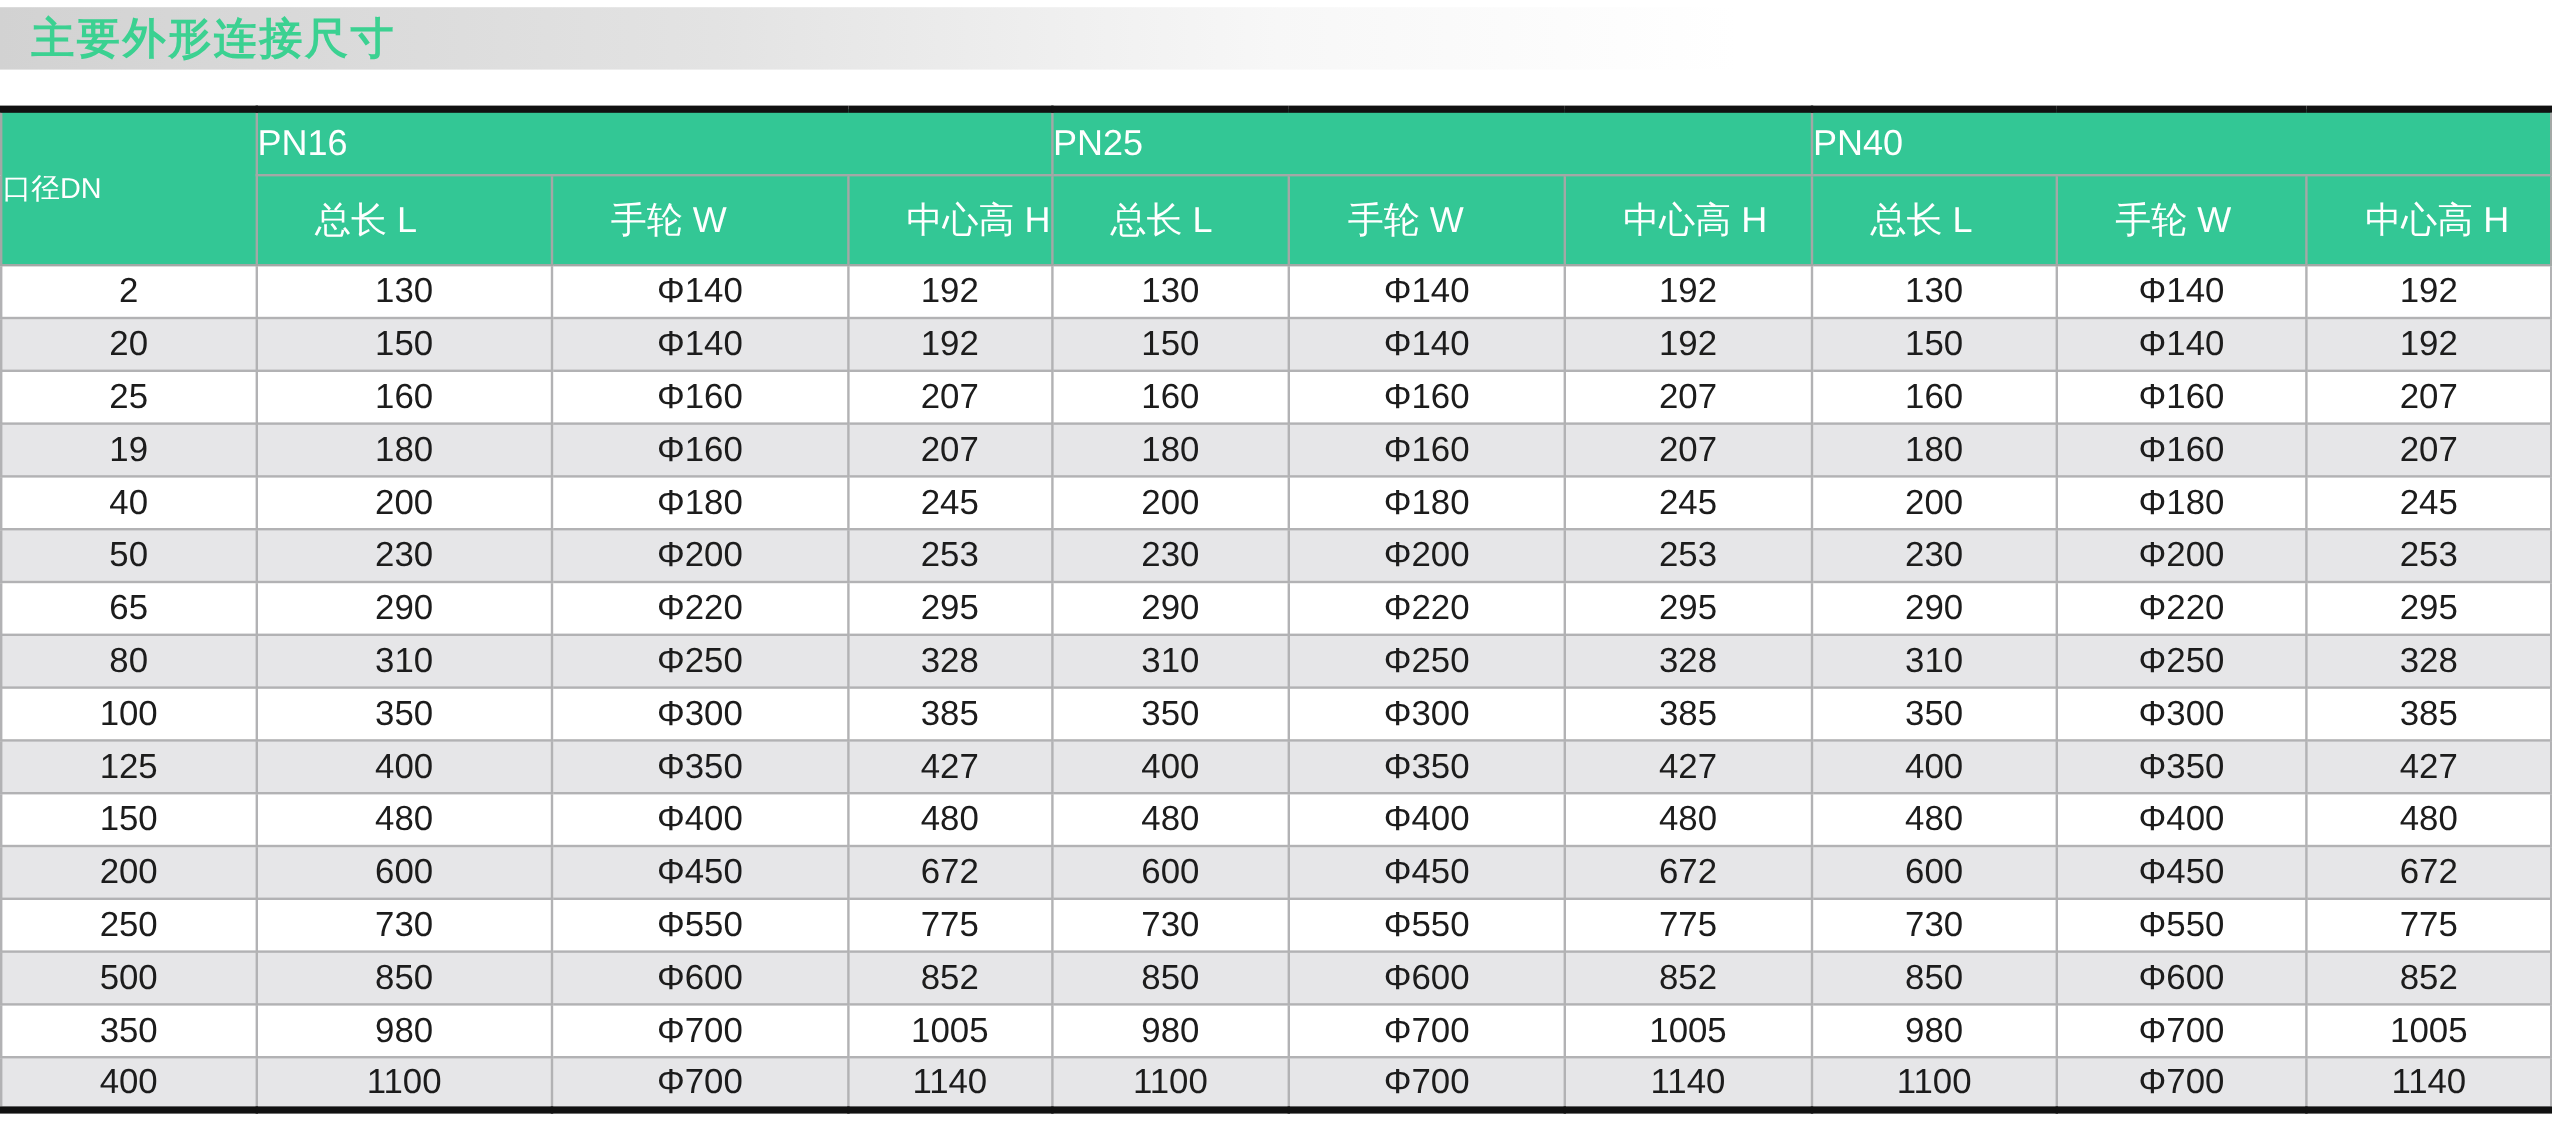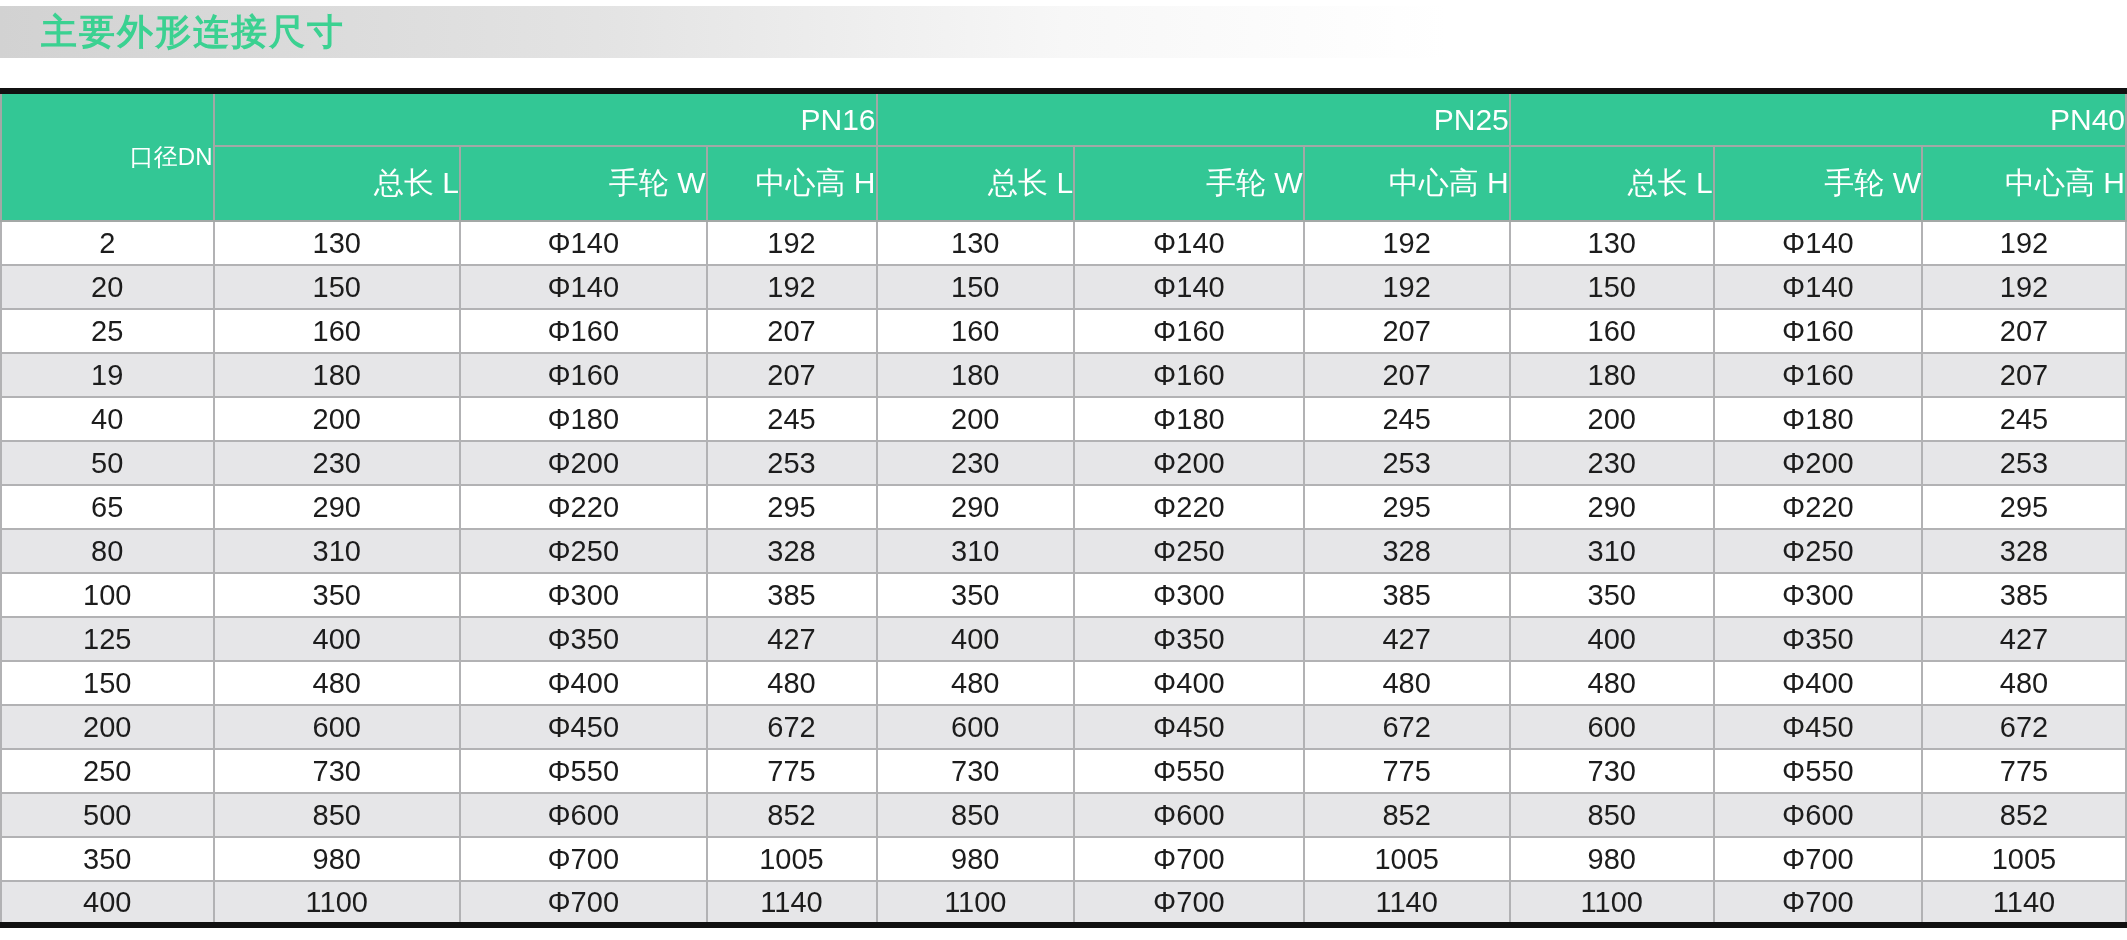--- a/index.html
+++ b/index.html
@@ -19,34 +19,34 @@
   body{
     width:2127px;height:940px;overflow:hidden;background:#ffffff;
     font-family:"Liberation Sans","DejaVu Sans",sans-serif;
   }
   .banner{
     margin-top:6px;height:52px;width:100%;
     background:linear-gradient(90deg,var(--banner-start) 0%,#e3e3e3 28%,#f7f7f7 50%,var(--banner-end) 68%);
     display:flex;align-items:center;
   }
   .banner h1{
-    margin:15px;padding-left:26px;
+    margin:0;padding-left:26px;
     font-size:36px;font-weight:700;letter-spacing:2px;
     color:var(--title-text);
   }
   table.dim{
     margin-top:30px;width:2127px;
     border-collapse:collapse;table-layout:fixed;
     border-top:6px solid var(--frame);
     border-bottom:6px solid var(--frame);
   }
   table.dim thead th{
     background:var(--accent);color:var(--header-text);
     border:2px solid var(--header-divider);
-    font-size:30px;font-weight:500;text-align:right;
+    font-size:30px;font-weight:500;text-align:left;
     padding:0;
   }
   table.dim thead tr.group-row th{height:55px;}
   table.dim thead tr.sub-row th{height:75px;padding-left:48px;}
   table.dim thead th.dn-head{font-size:24px;}
   table.dim tbody td{
     height:44px;padding:0;text-align:center;vertical-align:middle;
     font-size:29px;color:var(--cell-text);
     border:2px solid var(--divider);
     background:#ffffff;white-space:nowrap;

